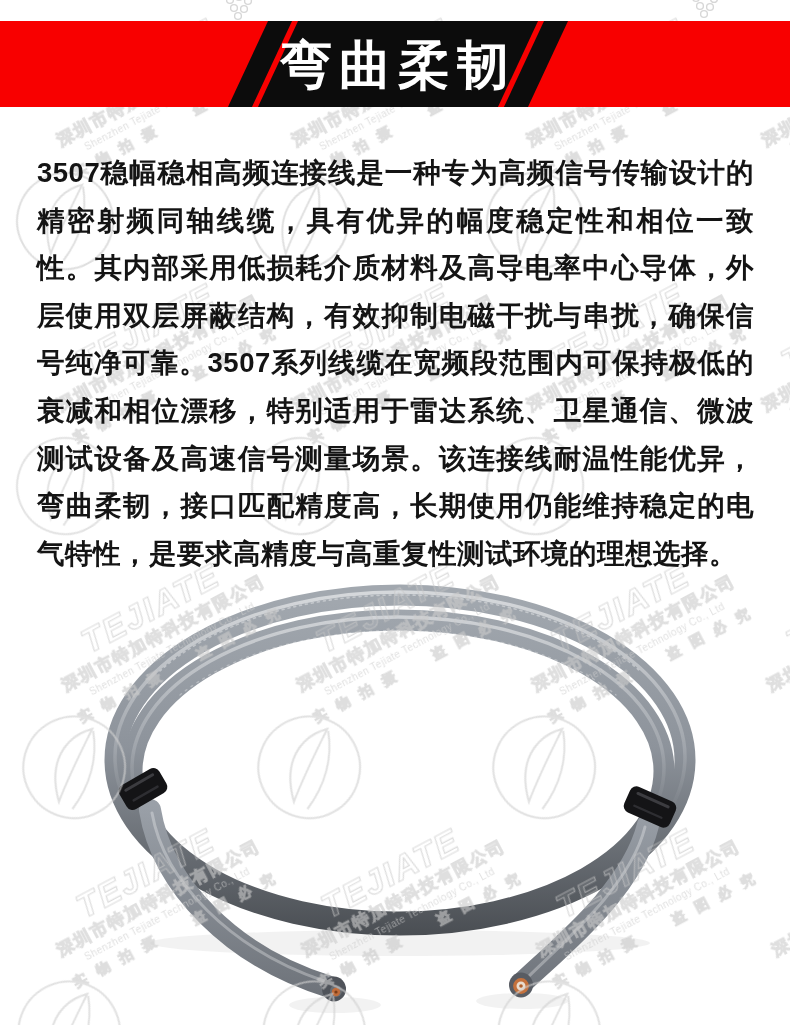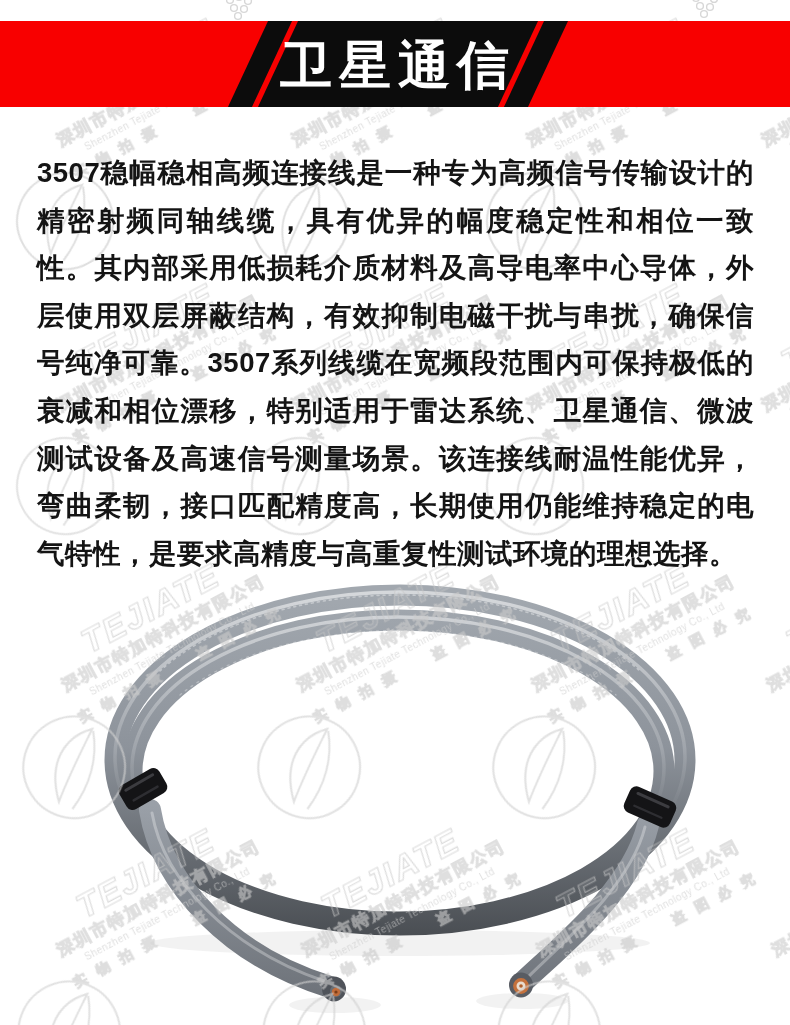--- a/index.html
+++ b/index.html
@@ -255,21 +255,21 @@
         <circle cx="22" cy="17" r="3.4"></circle>
         <circle cx="16" cy="24" r="3.4"></circle>
     </svg>
   </div>
 
   <div id="banner">
     <div id="banner-shape">
       <div class="banner-stripe stripe-left"></div>
       <div class="banner-stripe stripe-right"></div>
     </div>
-    <div id="banner-title">卫星通信</div>
+    <div id="banner-title">弯曲柔韧</div>
   </div>
 
   <div id="intro">3507稳幅稳相高频连接线是一种专为高频信号传输设计的精密射频同轴线缆，具有优异的幅度稳定性和相位一致性。其内部采用低损耗介质材料及高导电率中心导体，外层使用双层屏蔽结构，有效抑制电磁干扰与串扰，确保信号纯净可靠。3507系列线缆在宽频段范围内可保持极低的衰减和相位漂移，特别适用于雷达系统、卫星通信、微波测试设备及高速信号测量场景。该连接线耐温性能优异，弯曲柔韧，接口匹配精度高，长期使用仍能维持稳定的电气特性，是要求高精度与高重复性测试环境的理想选择。</div>
 
   <svg id="photo" viewBox="0 0 790 450">
     <defs>
       <linearGradient id="loopGrad" x1="0" y1="20" x2="0" y2="360" gradientUnits="userSpaceOnUse">
         <stop offset="0" stop-color="#a2a8af"></stop>
         <stop offset="0.45" stop-color="#8d939b"></stop>
         <stop offset="1" stop-color="#4a4e53"></stop>

